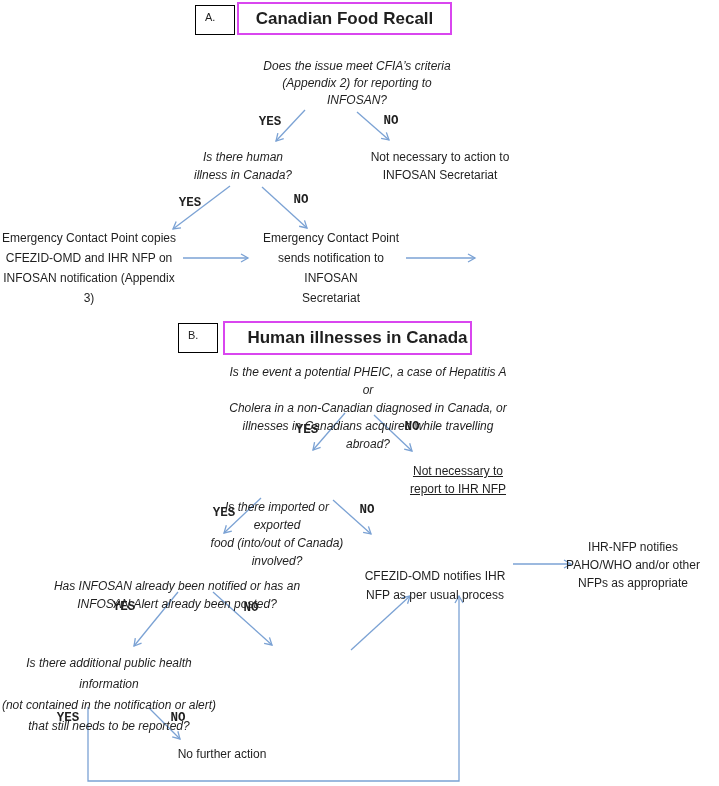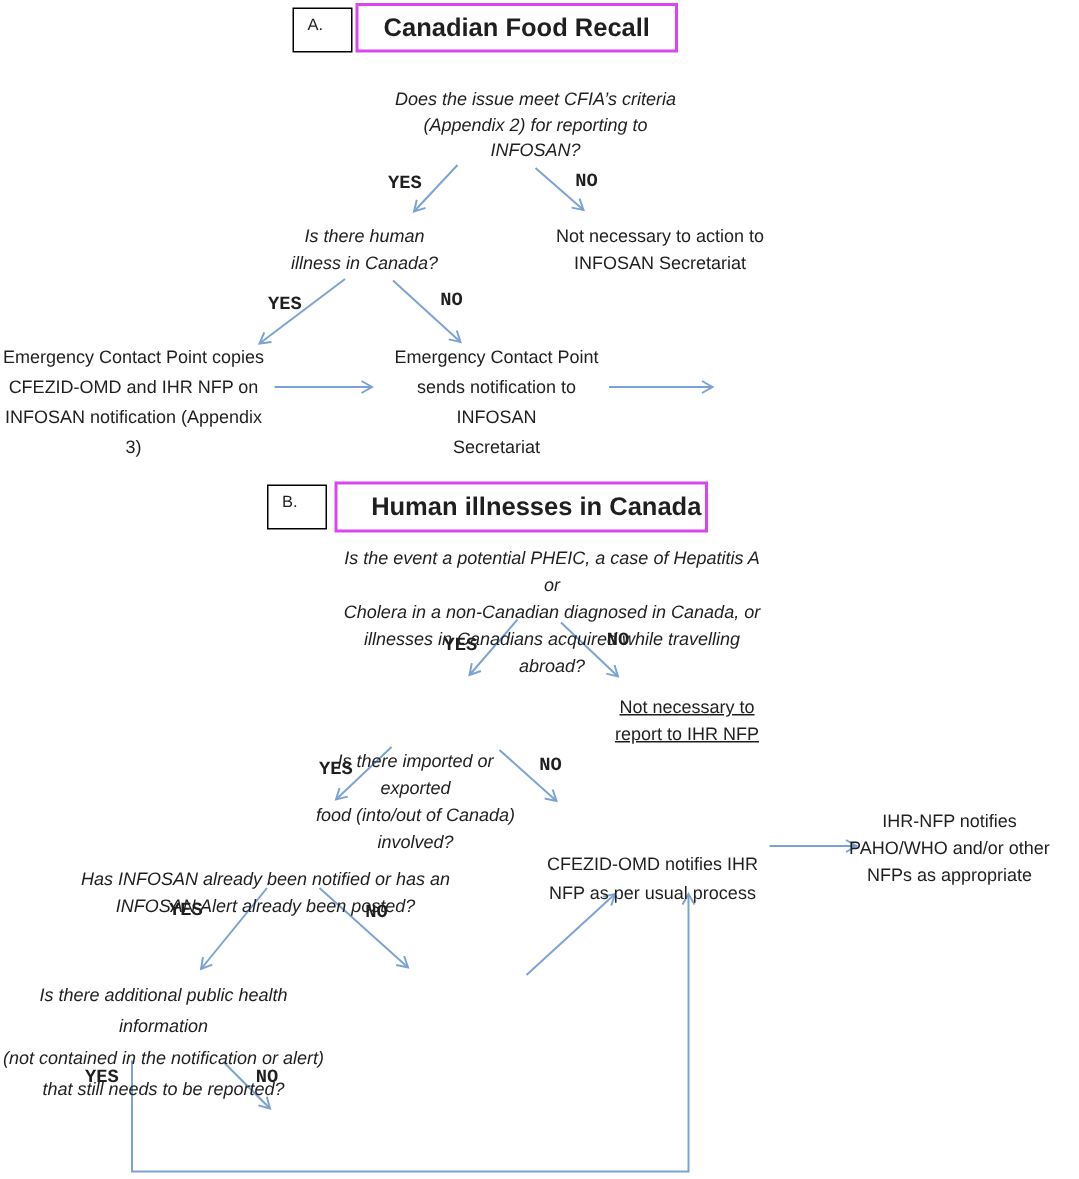--- a/index.html
+++ b/index.html
@@ -158,14 +158,15 @@
   <div class="yn" style="left:102px; top:600px;">YES</div>
   <div class="yn" style="left:229px; top:601px;">NO</div>
 
   <div class="node q" style="left:0px; top:653px; width:218px; line-height:21px;">Is there additional public health information
 (not contained in the notification or alert)
 that still needs to be reported?</div>
 
   <div class="yn" style="left:46px; top:711px;">YES</div>
   <div class="yn" style="left:156px; top:711px;">NO</div>
 
+  <div class="node" style="left:160px; top:744px; width:124px;">No further action</div>
 
 </div>
 
 </body></html>

